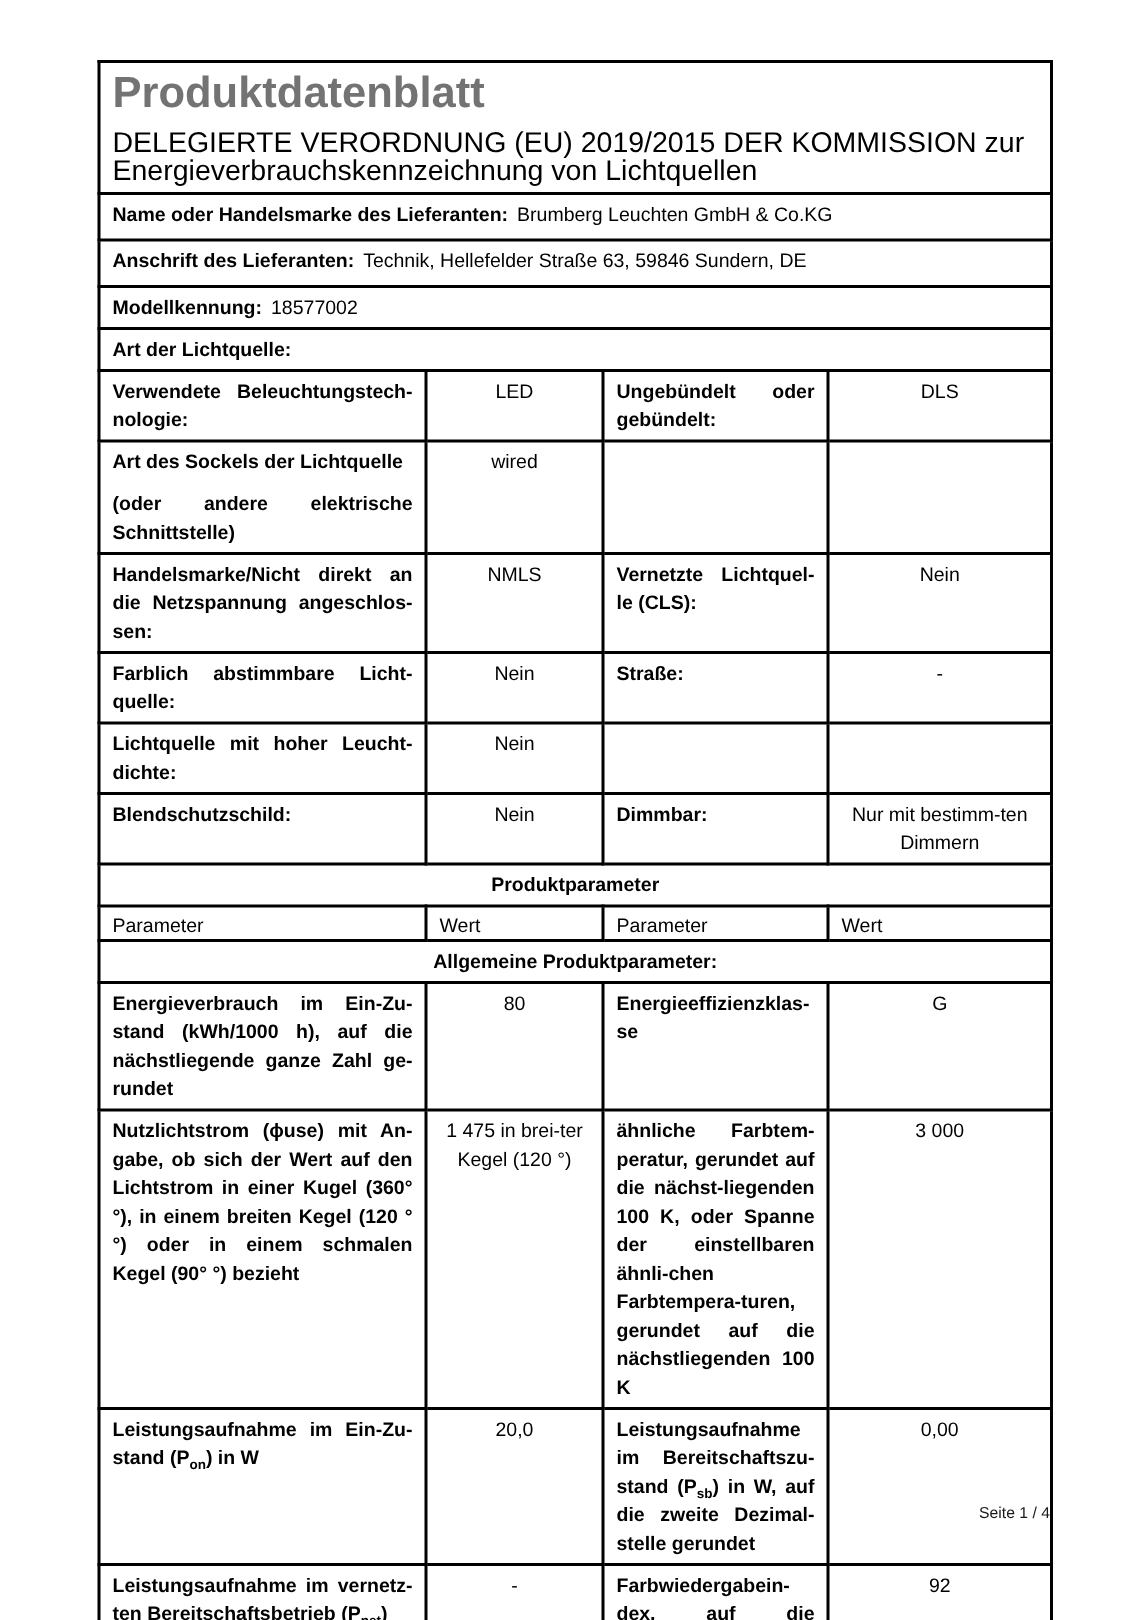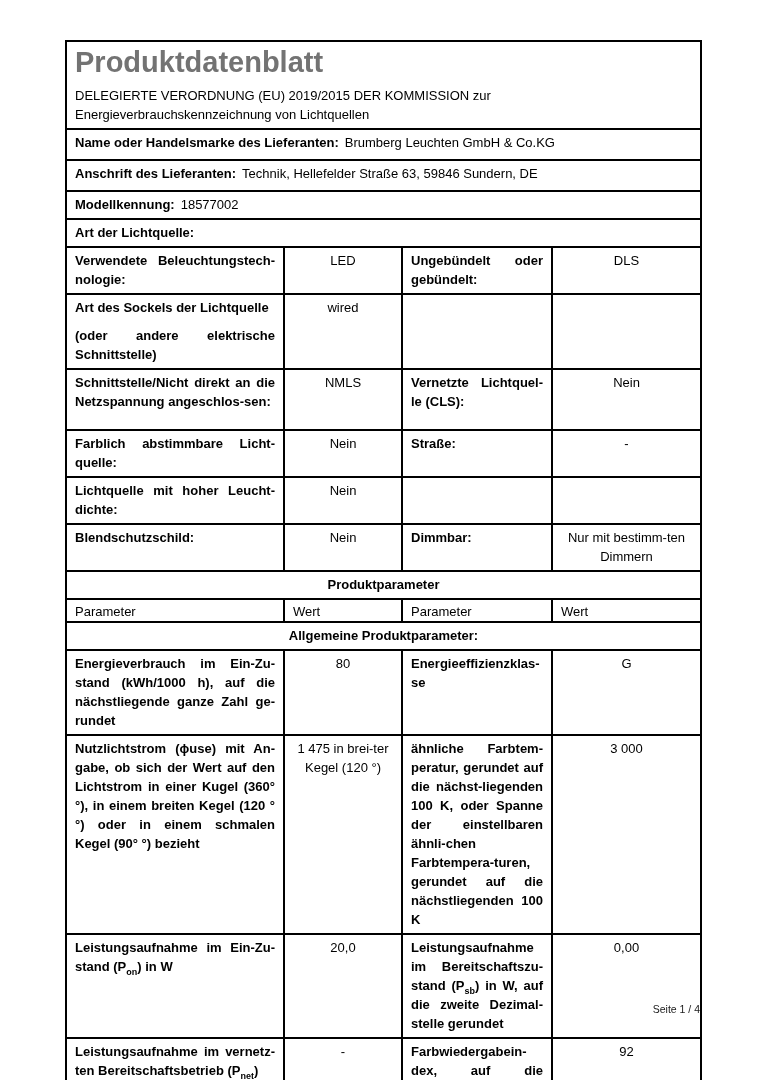--- a/index.html
+++ b/index.html
@@ -39,21 +39,21 @@
   td.title-cell { padding: 8px 10px 10px 10px; }
   .doc-title {
     font-size: 29px;
     line-height: 34px;
     font-weight: bold;
     color: #737373;
     letter-spacing: 0px;
   }
   .doc-subtitle {
     margin-top: 7px;
-    font-size: 13px;
+    font-size: 19px;
     line-height: 19px;
     color: #000000;
   }
   
   .lbl { font-weight: bold; }
   .lbl-gap { margin-right: 6px; }
   tr.h31 { height: 31px; }
   tr.h28 { height: 28px; }
   tr.h24 { height: 24px; }
   
@@ -141,21 +141,21 @@
       <tr class="r62">
         <td class="param">
           <span>Art des Sockels der Lichtquelle</span>
           <span class="block2">(oder andere elektrische Schnittstelle)</span>
         </td>
         <td class="val">wired</td>
         <td class="param"></td>
         <td class="val"></td>
       </tr>
       <tr class="r61">
-        <td class="param">Schnittstelle/Nicht direkt an die Netzspannung angeschlos-sen:</td>
+        <td class="param">Handelsmarke/Nicht direkt an die Netzspannung angeschlos-sen:</td>
         <td class="val">NMLS</td>
         <td class="param">Vernetzte Lichtquel-le (CLS):</td>
         <td class="val">Nein</td>
       </tr>
       <tr class="r41">
         <td class="param">Farblich abstimmbare Licht-quelle:</td>
         <td class="val">Nein</td>
         <td class="param">Straße:</td>
         <td class="val">-</td>
       </tr>

